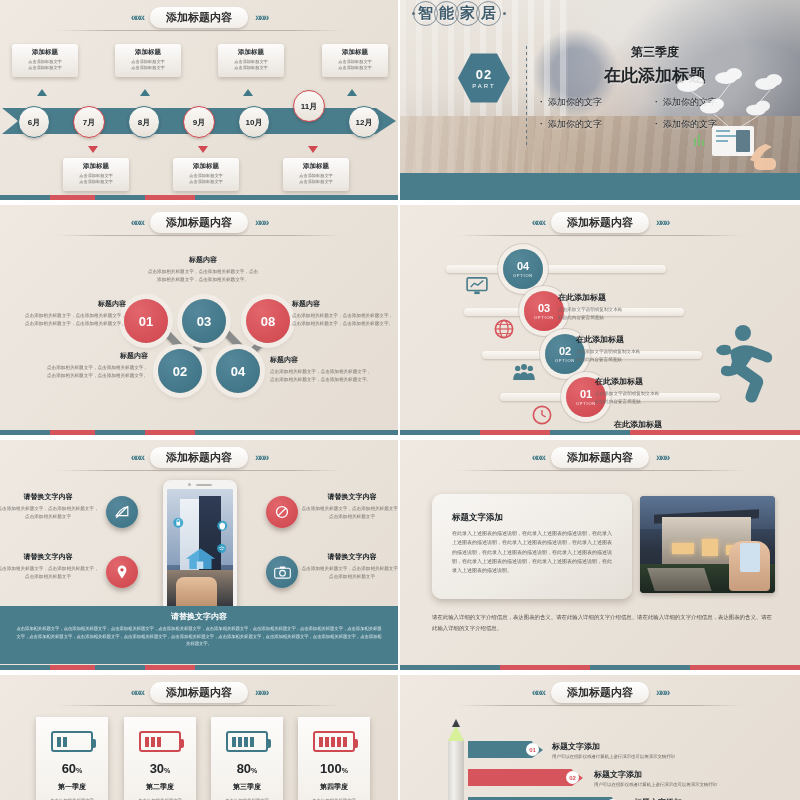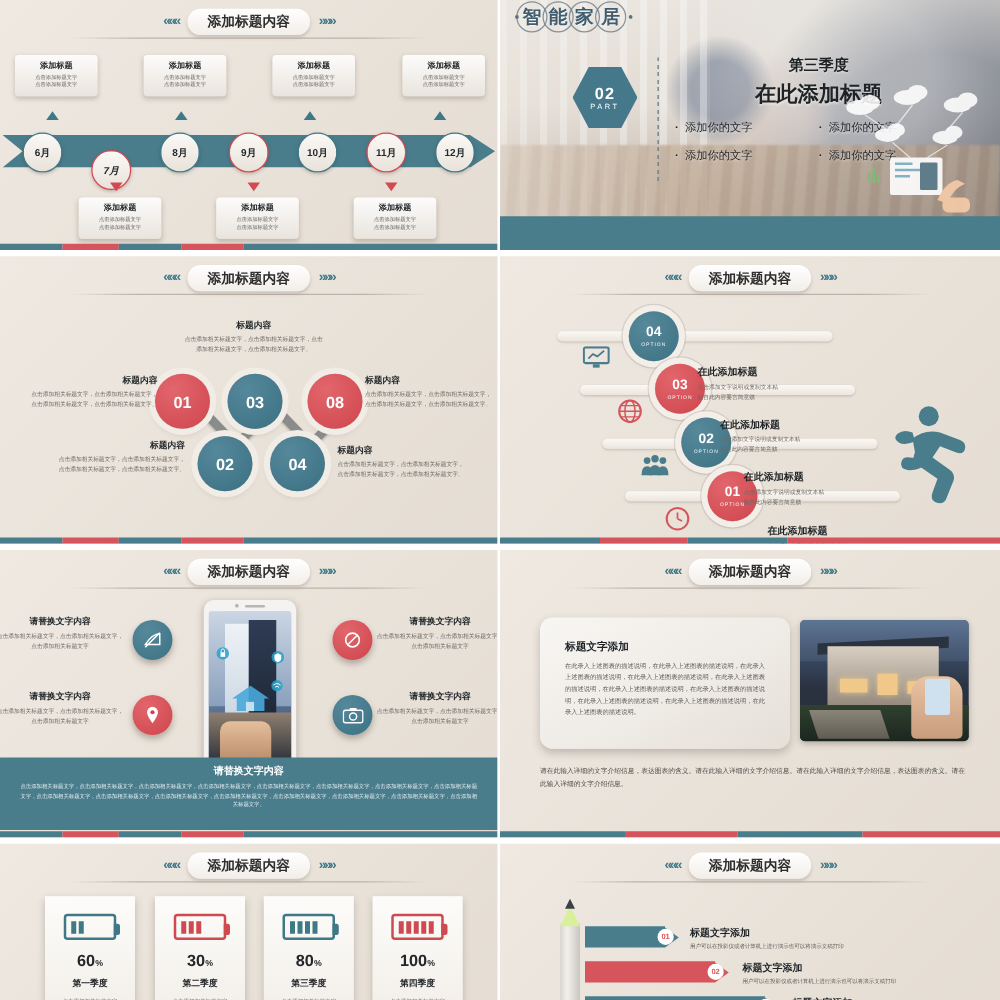--- a/index.html
+++ b/index.html
@@ -202,33 +202,33 @@
     <div class="tri-up" style="left:243px;top:89px;"></div>
     <div class="tri-up" style="left:347px;top:89px;"></div>
 
     <svg class="tl-band" viewBox="0 0 394 26" preserveAspectRatio="none">
       <path d="M0,0 L374,0 L394,13 L374,26 L0,26 L16,13 Z" fill="#4a7d8c"></path>
     </svg>
 
     <div class="tl-node teal" style="left:18px;top:106px;">
         <span>6月</span>
       </div>
-    <div class="tl-node red" style="left:73px;top:120px;font-style:italic;">
+    <div class="tl-node red" style="left:73px;top:106px;">
         <span>7月</span>
       </div>
     <div class="tl-node teal" style="left:128px;top:106px;">
         <span>8月</span>
       </div>
     <div class="tl-node red" style="left:183px;top:106px;">
         <span>9月</span>
       </div>
     <div class="tl-node teal" style="left:238px;top:106px;">
         <span>10月</span>
       </div>
-    <div class="tl-node red" style="left:293px;top:106px;">
+    <div class="tl-node red" style="left:293px;top:90px;">
         <span>11月</span>
       </div>
     <div class="tl-node teal" style="left:348px;top:106px;">
         <span>12月</span>
       </div>
 
     <div class="tri-dn" style="left:88px;top:146px;"></div>
     <div class="tri-dn" style="left:198px;top:146px;"></div>
     <div class="tri-dn" style="left:308px;top:146px;"></div>
 

